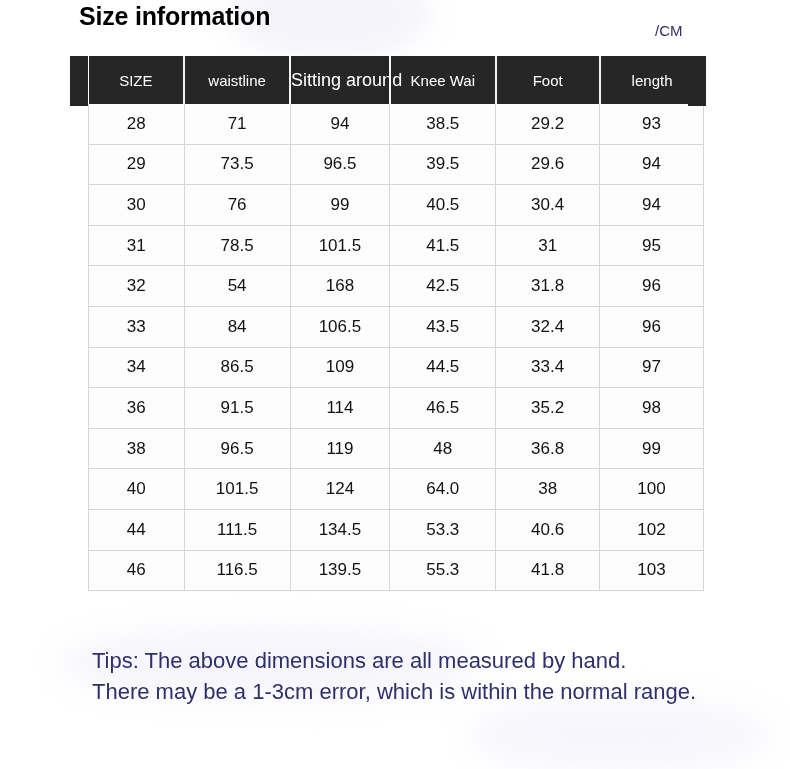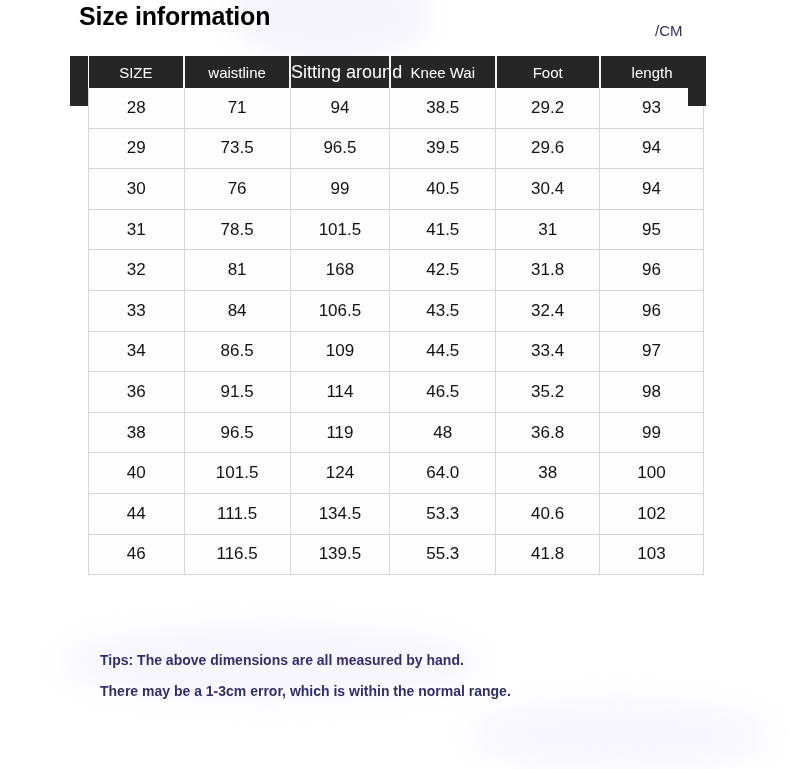--- a/index.html
+++ b/index.html
@@ -62,21 +62,21 @@
   table.size-table col.c-sit      { width: 97px; }
   table.size-table col.c-knee     { width: 103px; }
   table.size-table col.c-foot     { width: 101px; }
   table.size-table col.c-length   { width: 101px; }
 
   thead th {
     background: #262626;
     color: #ffffff;
     font-weight: normal;
     font-size: 15px;
-    height: 32px;
+    height: 48px;
     padding: 0;
     text-align: center;
     border-right: 2px solid #f4f4f4;
     border-bottom: none;
     vertical-align: middle;
     white-space: nowrap;
   }
   thead th:last-child { border-right: none; margin-top: 48px; }
   thead th.compact { font-size: 18px; }
 
@@ -100,26 +100,25 @@
     width: 18px;
     height: 50px;
     background: #262626;
   }
   .header-cap.left  { left: 0; }
   .header-cap.right { left: 618px; width: 18px; }
 
   
   #tips {
     position: absolute;
-    left: 100px;
+    left: 92px;
     top: 645px;
     color: #2f2f6b;
-    font-size: 14px;
+    font-size: 22px;
     line-height: 31px;
-    font-weight: bold;
   }
   #tips .tip-line { white-space: nowrap; }
 </style>
 </head>
 <body>
 
 <div class="haze haze-a"></div>
 <div class="haze haze-b"></div>
 <div class="haze haze-c"></div>
 
@@ -178,21 +177,21 @@
         <tr>
           <td>31</td>
           <td>78.5</td>
           <td>101.5</td>
           <td>41.5</td>
           <td>31</td>
           <td>95</td>
         </tr>
         <tr>
           <td>32</td>
-          <td>81</td>
+          <td>54</td>
           <td>168</td>
           <td>42.5</td>
           <td>31.8</td>
           <td>96</td>
         </tr>
         <tr>
           <td>33</td>
           <td>84</td>
           <td>106.5</td>
           <td>43.5</td>

